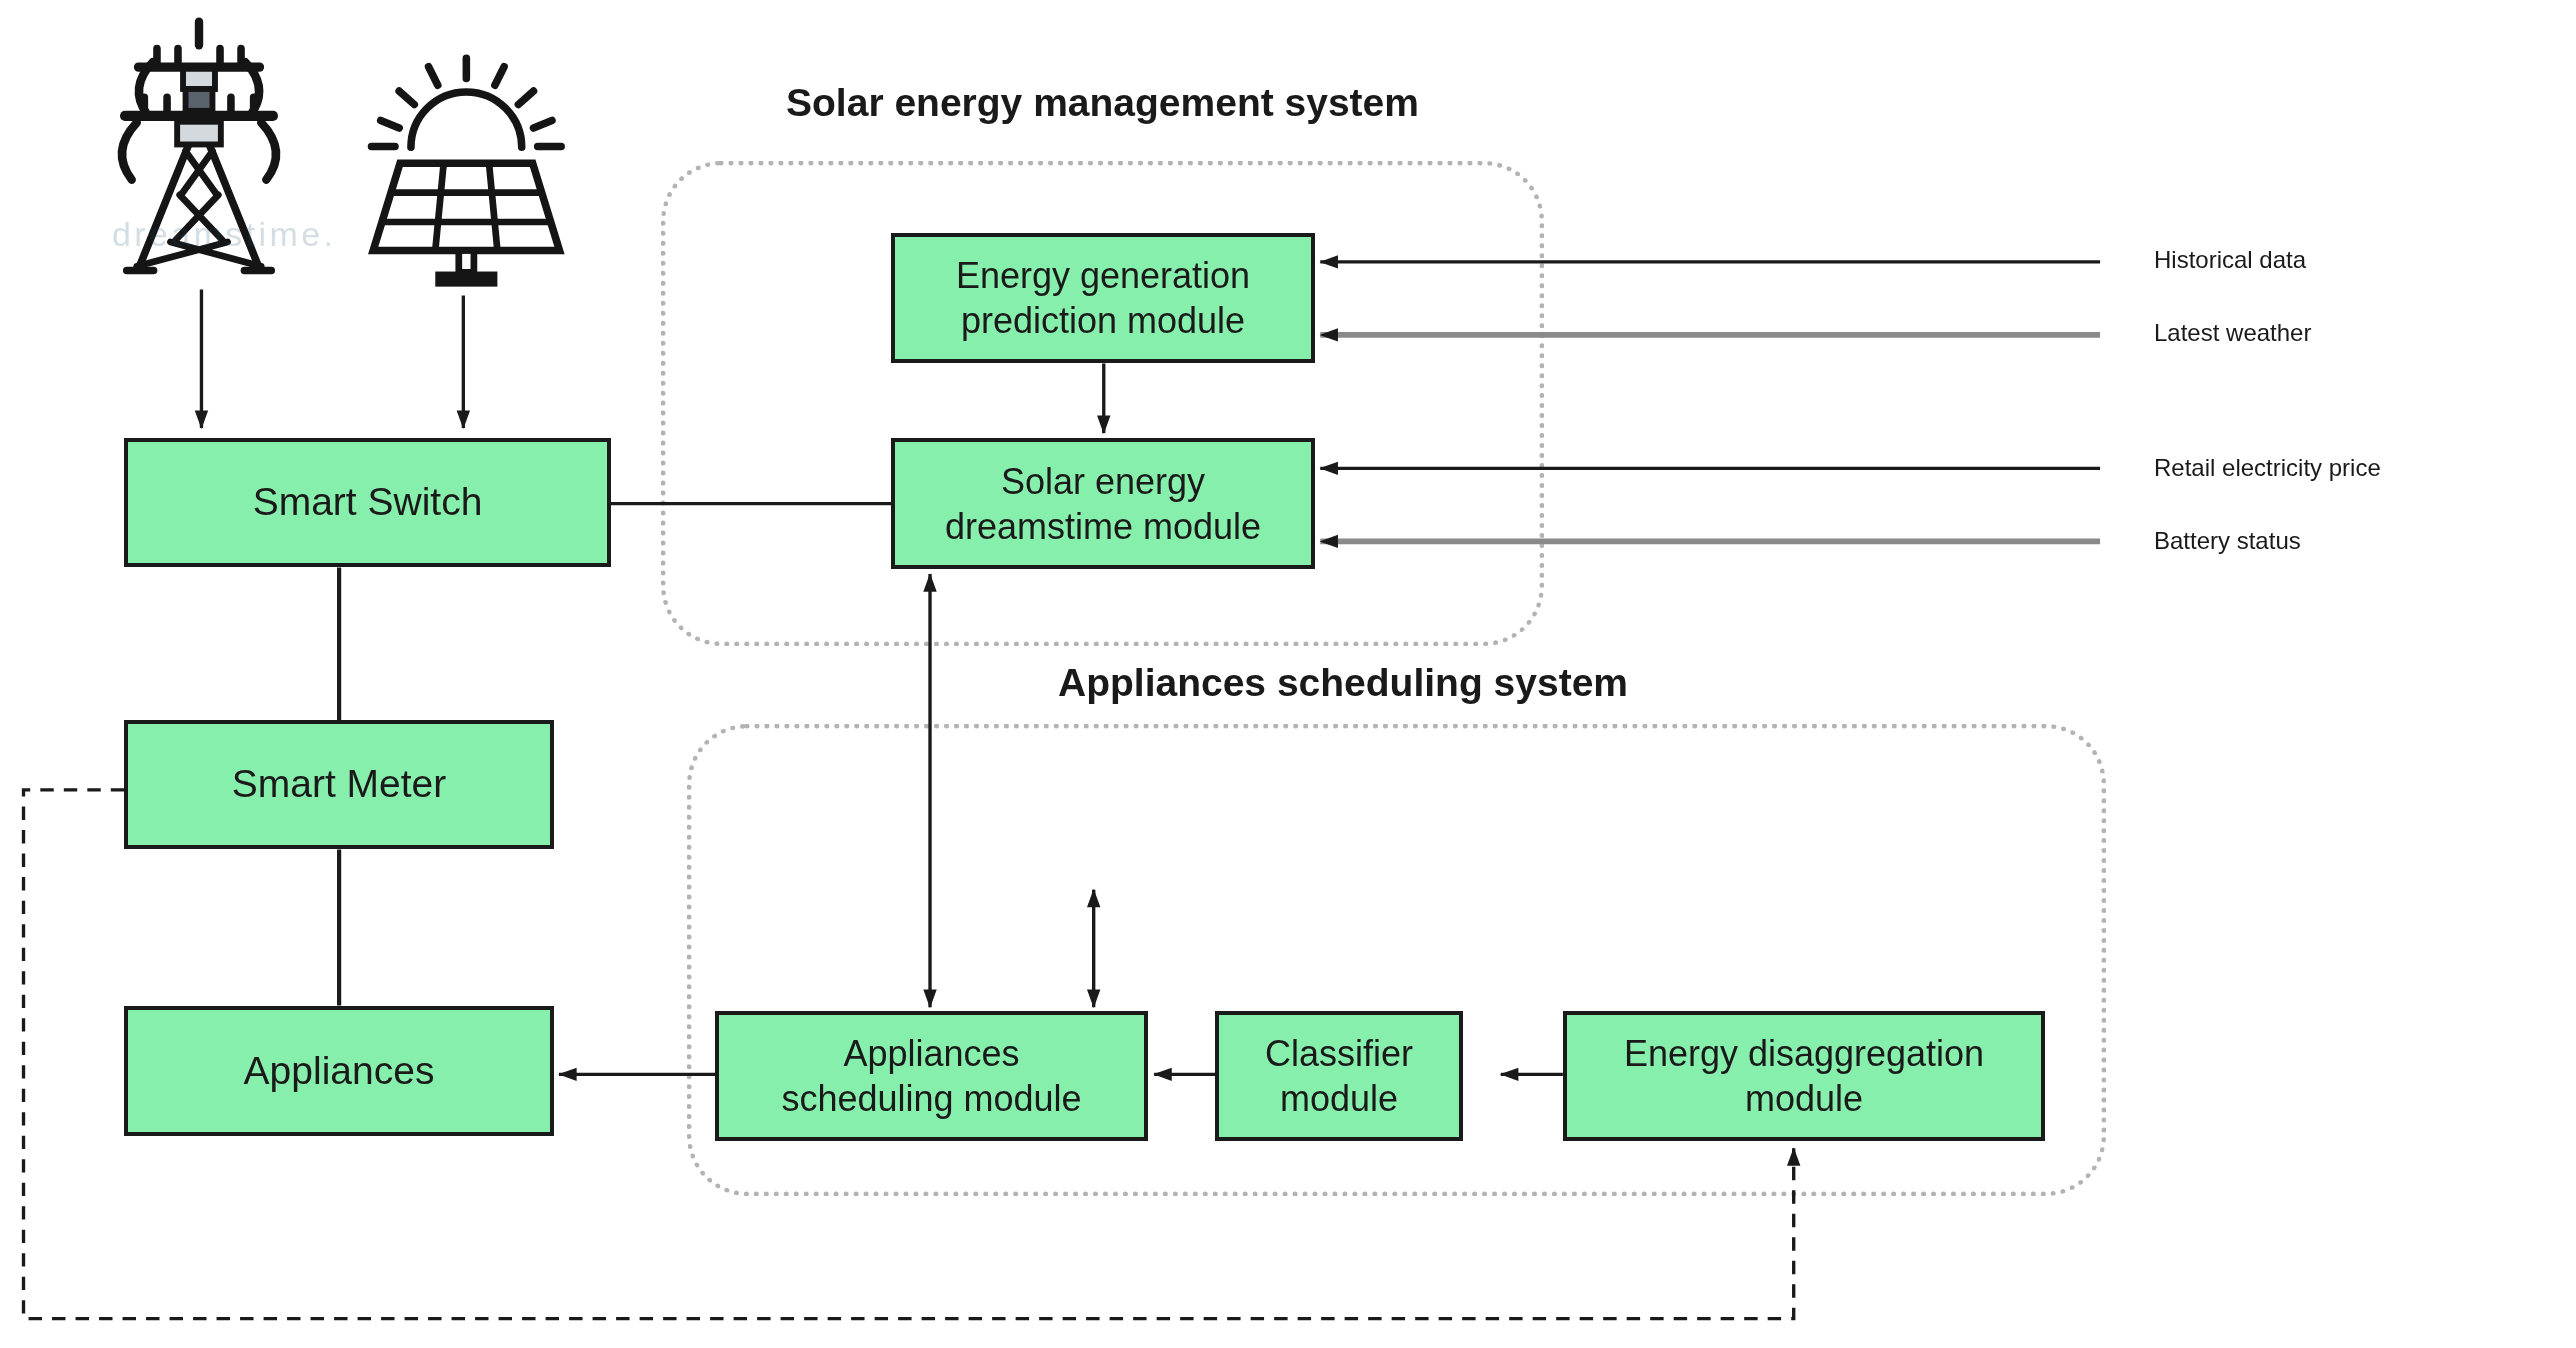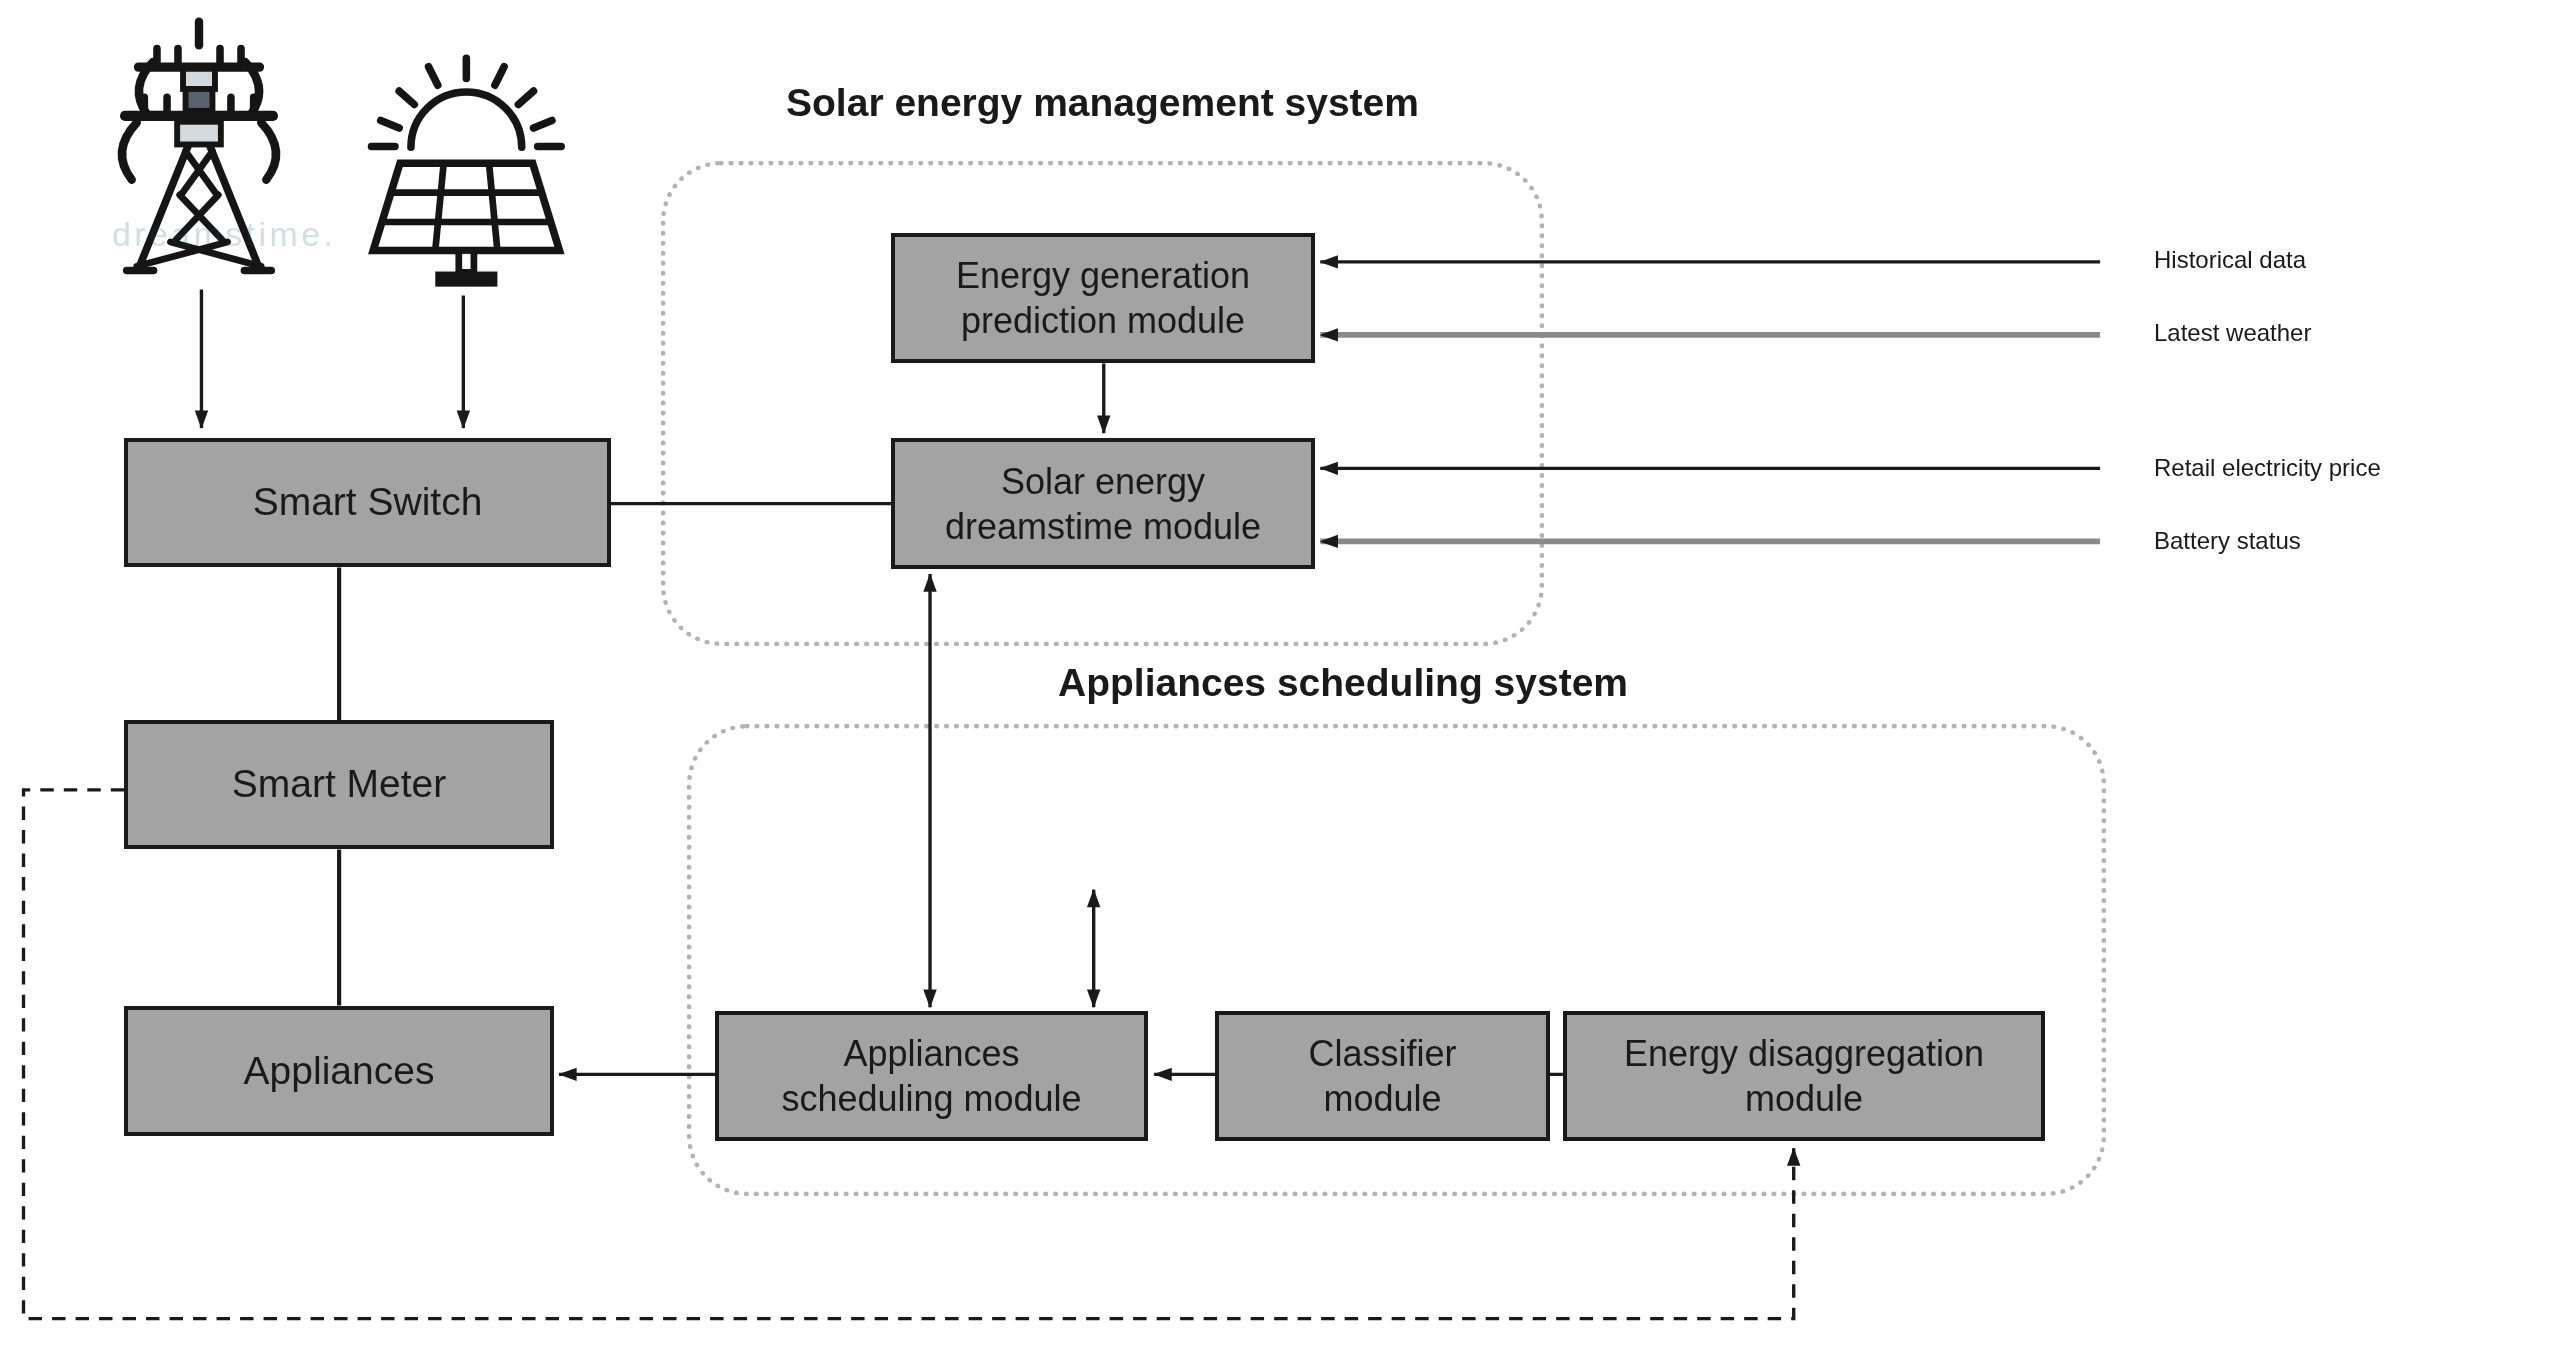--- a/index.html
+++ b/index.html
@@ -10,31 +10,31 @@
   #connectors { position:absolute; left:0; top:0; width:2576px; height:1348px; z-index:1; }
 
   .container {
     position:absolute; border:5.9px dotted #b3b3b3; border-radius:60px;
     box-sizing:border-box; z-index:0; background:transparent;
   }
   .c-solar { left:661px; top:161px; width:883px; height:485px; }
   .c-sched { left:687px; top:724px; width:1419px; height:472px; }
 
   .box {
-    position:absolute; background:#a3a3a3; border:4.2px solid #1a1a1a;
+    position:absolute; background:#86efac; border:4.2px solid #1a1a1a;
     box-sizing:border-box; display:flex; align-items:center; justify-content:center;
     text-align:center; z-index:2; font-size:36px; line-height:1.25; white-space:pre-line;
   }
   .b-switch { left:124px; top:438px;  width:487px; height:129px; font-size:39px; }
   .b-meter  { left:124px; top:720px;  width:430px; height:129px; font-size:39px; }
   .b-appl   { left:124px; top:1006px; width:430px; height:130px; font-size:39px; }
   .b-pred   { left:891px; top:233px;  width:424px; height:130px; }
   .b-mgmt   { left:891px; top:438px;  width:424px; height:131px; }
   .b-sched  { left:715px;  top:1011px; width:433px; height:130px; }
-  .b-class  { left:1215px; top:1011px; width:335px; height:130px; }
+  .b-class  { left:1215px; top:1011px; width:248px; height:130px; }
   .b-disagg { left:1563px; top:1011px; width:482px; height:130px; }
 
   .sys-title {
     position:absolute; font-weight:bold; font-size:39px; text-align:center; z-index:2;
     white-space:nowrap;
   }
   .t-solar { left:661px; top:81px;  width:883px; }
   .t-sched { left:663px; top:661px; width:1360px; }
 
   .input-label {

